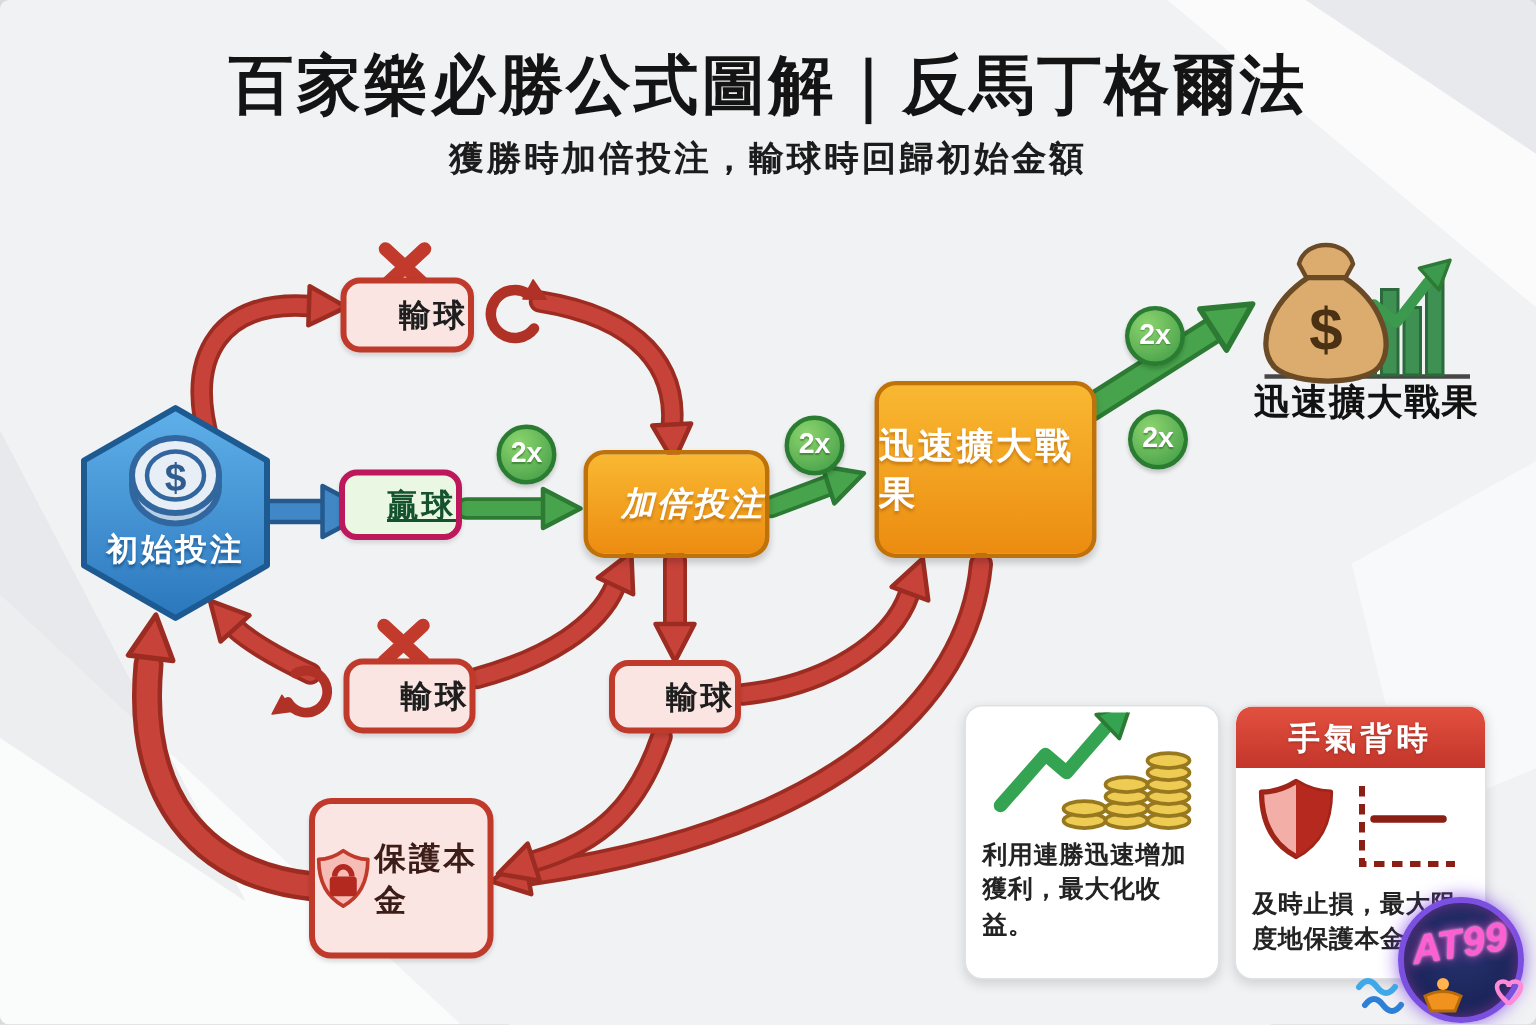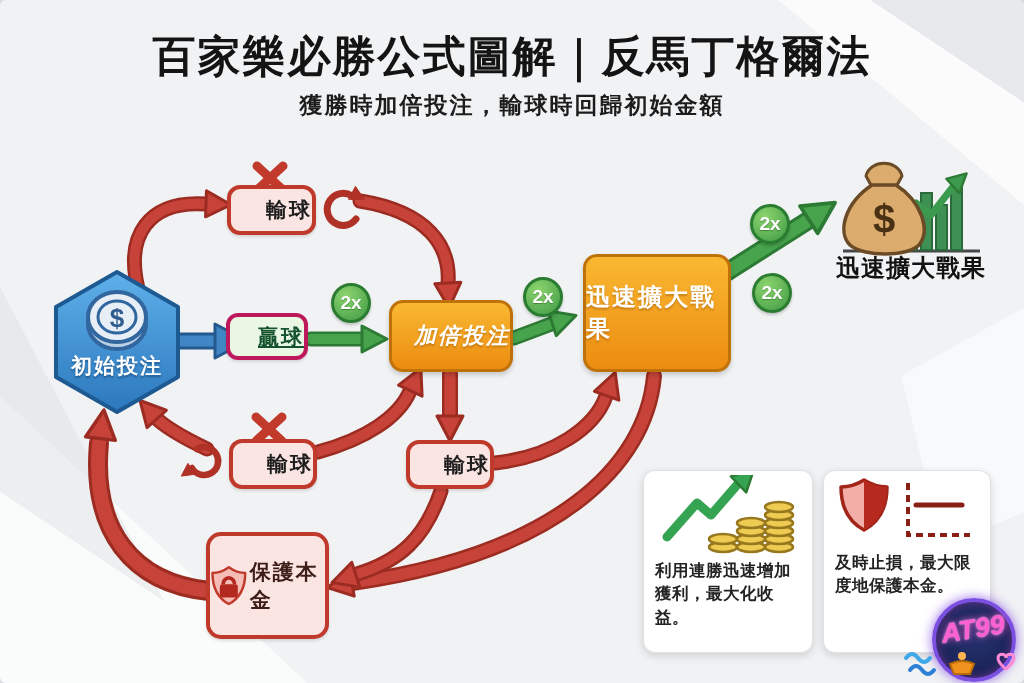--- a/index.html
+++ b/index.html
@@ -235,20 +235,23 @@
           <ellipse cx="126" cy="56" rx="14" ry="5"></ellipse>
           <ellipse cx="126" cy="48" rx="14" ry="5"></ellipse>
           <ellipse cx="126" cy="40" rx="14" ry="5"></ellipse>
           <ellipse cx="126" cy="32" rx="14" ry="5"></ellipse>
       </g>
     </svg>
     <div class="card-desc">利用連勝迅速增加獲利，最大化收益。</div>
   </div>
 
   <div class="card" style="left:823px;top:470px;width:166px;">
+    <div class="card-h r">
+      <span>手氣背時</span>
+    </div>
     <svg class="card-icon" width="146" height="72" viewBox="0 0 146 72">
       <path d="M 30,5 C 38,10 46,12 53,12 C 53,33 45,47 30,55 C 15,47 7,33 7,12 C 14,12 22,10 30,5 Z" fill="#f2aea7" stroke="#a02418" stroke-width="3.5" stroke-linejoin="round"></path>
       <path d="M 30,5 C 38,10 46,12 53,12 C 53,33 45,47 30,55 Z" fill="#b5291e"></path>
       <path d="M 74,8 L 74,60 L 136,60" fill="none" stroke="#8a1f16" stroke-width="4" stroke-dasharray="7,5"></path>
       <path d="M 82,30 L 128,30" fill="none" stroke="#8a1f16" stroke-width="5" stroke-linecap="round"></path>
     </svg>
     <div class="card-desc">及時止損，最大限度地保護本金。</div>
   </div>
 
   <div class="logo">

